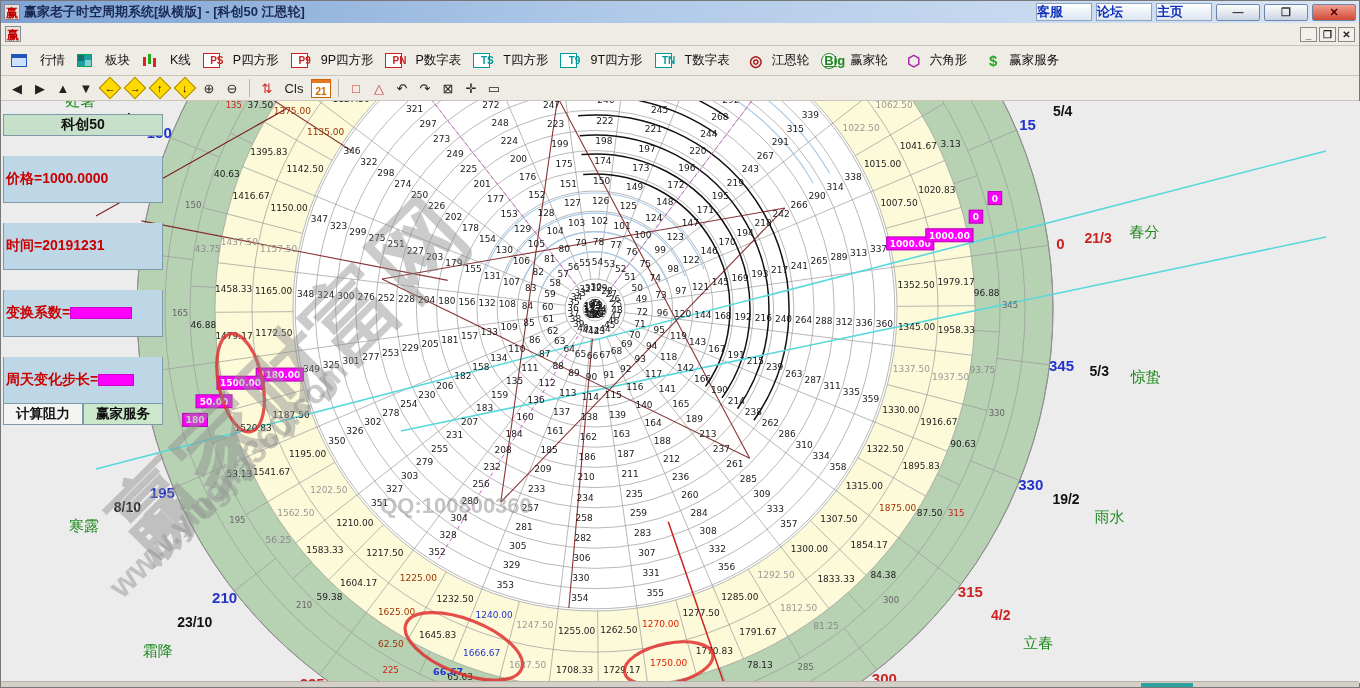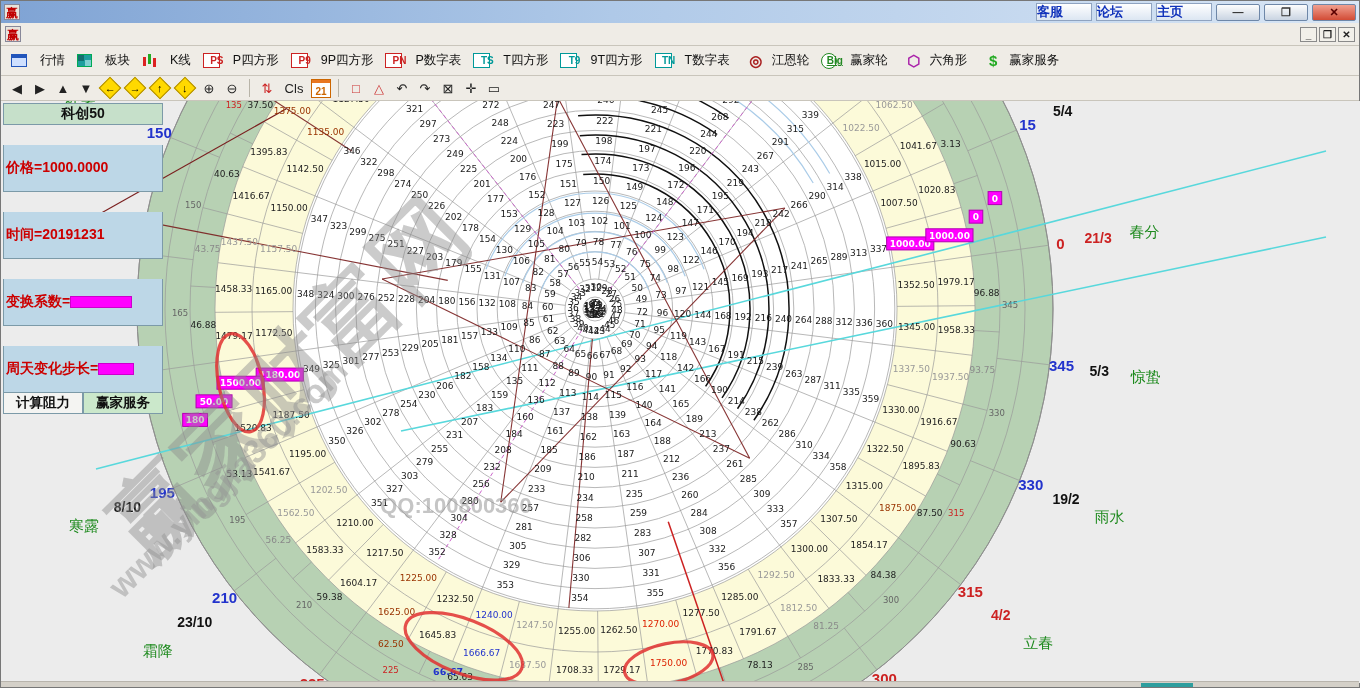--- a/index.html
+++ b/index.html
@@ -32,21 +32,21 @@
   .mdi-btn { width:17px; height:15px; border:1px solid #8A8A8A; background:#F2F0EA;
     font-size:10px; line-height:13px; text-align:center; color:#222; font-weight:bold; }
 
   
   .toolbar { position:absolute; left:0; top:45px; width:100%; height:30px; background:#EFECE6;
     border-bottom:1px solid #C9C5BB; display:flex; align-items:center; padding:0 4px; }
   .tool-item { display:flex; align-items:center; gap:13px; padding:2px 5px; font-size:12.5px;
     color:#111; cursor:pointer; border:1px solid transparent; }
   .ticon { display:inline-flex; align-items:center; justify-content:center; width:17px; height:15px;
     font-size:10px; font-weight:bold; border:1px solid currentColor; background:#FFF;padding-left:11px; }
-  .ticon.round { border-radius:50%; font-size:10px; width:16px; height:16px;text-decoration:underline; }
+  .ticon.round { border-radius:50%; font-size:13px; width:16px; height:16px;text-decoration:underline; }
   .ticon.noborder { border:none; font-size:15px; background:transparent; }
   .icon-grid { width:16px; height:13px; border:1px solid #2255BB;
     background:linear-gradient(#cfe0ff,#cfe0ff) , #fff;
     background-size:100% 3px; box-shadow:inset 0 3px 0 #2255BB; }
   .icon-blocks { width:15px; height:13px;
     background:conic-gradient(#1E9E9E 0 25%, #7FD0D0 0 50%, #1E9E9E 0 75%, #146F6F 0); border:1px solid #0A5; }
   .icon-candles { width:15px; height:14px; position:relative; }
   .icon-candles i { position:absolute; width:3px; background:#D22; }
   .icon-candles i:nth-child(1){ left:1px; top:3px; height:9px; }
   .icon-candles i:nth-child(2){ left:6px; top:0; height:10px; background:#2A2; }
@@ -61,21 +61,21 @@
   .dicon.diamond span { transform:rotate(-45deg); }
   .dicon.cal { background:#FFF; border:1px solid #C60; color:#C60; font-size:10px; font-weight:bold;
     box-shadow:inset 0 3px 0 #E87722; align-items:flex-end; }
   .dsep { width:1px; height:18px; background:#B8B4A8; margin:0 4px; }
 
   
   .main { position:absolute; left:0; top:100px; width:1360px; height:582px; background:#ECECEC; overflow:hidden; }
   svg#wheel { position:absolute; left:0; top:0; }
 
   
-  .panel { position:absolute; left:2px; top:2px; width:160px; font-weight:bold; z-index:5; }
+  .panel { position:absolute; left:2px; top:13px; width:160px; font-weight:bold; z-index:5; }
   .panel .hdr { background:#C6E0CA; border:1px solid #7C9AA8; color:#111; font-size:14px;
     text-align:center; padding:1px 0; }
   .panel .row { background:#BDD7E7; border:1px solid #7C9AA8; border-top:none; color:#CC0000;
     font-size:14px; padding:14px 2px; white-space:nowrap; display:flex; align-items:center;margin-top:20px; }
   .redact { display:inline-block; height:12px; background:#FF00FF; border:1px solid #C0C;
     vertical-align:middle; }
   .panel .btns { display:flex; }
   .panel .btns div { flex:1; border:1px solid #7C9AA8; border-top:none; font-size:13.5px;
     color:#111; text-align:center; padding:1px 0; cursor:pointer; }
   .btn-resist { background:#F4F4F2; }
@@ -85,20 +85,21 @@
     border-top:1px solid #B8B4AC; }
   .bottomstrip i { position:absolute; left:1140px; top:1px; width:52px; height:4px; background:#2E9E9E; }
 </style>
 </head>
 <body>
 
 <div id="app">
 
   <div class="titlebar">
     <div class="logo">赢</div>
+    <div class="title-text">赢家老子时空周期系统[纵横版] - [科创50 江恩轮]</div>
     <div class="tb-right">
       <div class="tb-link">客服</div>
       <div class="tb-link">论坛</div>
       <div class="tb-link">主页</div>
       <div class="winbtn">—</div>
       <div class="winbtn">❐</div>
       <div class="winbtn close">✕</div>
     </div>
   </div>
 

